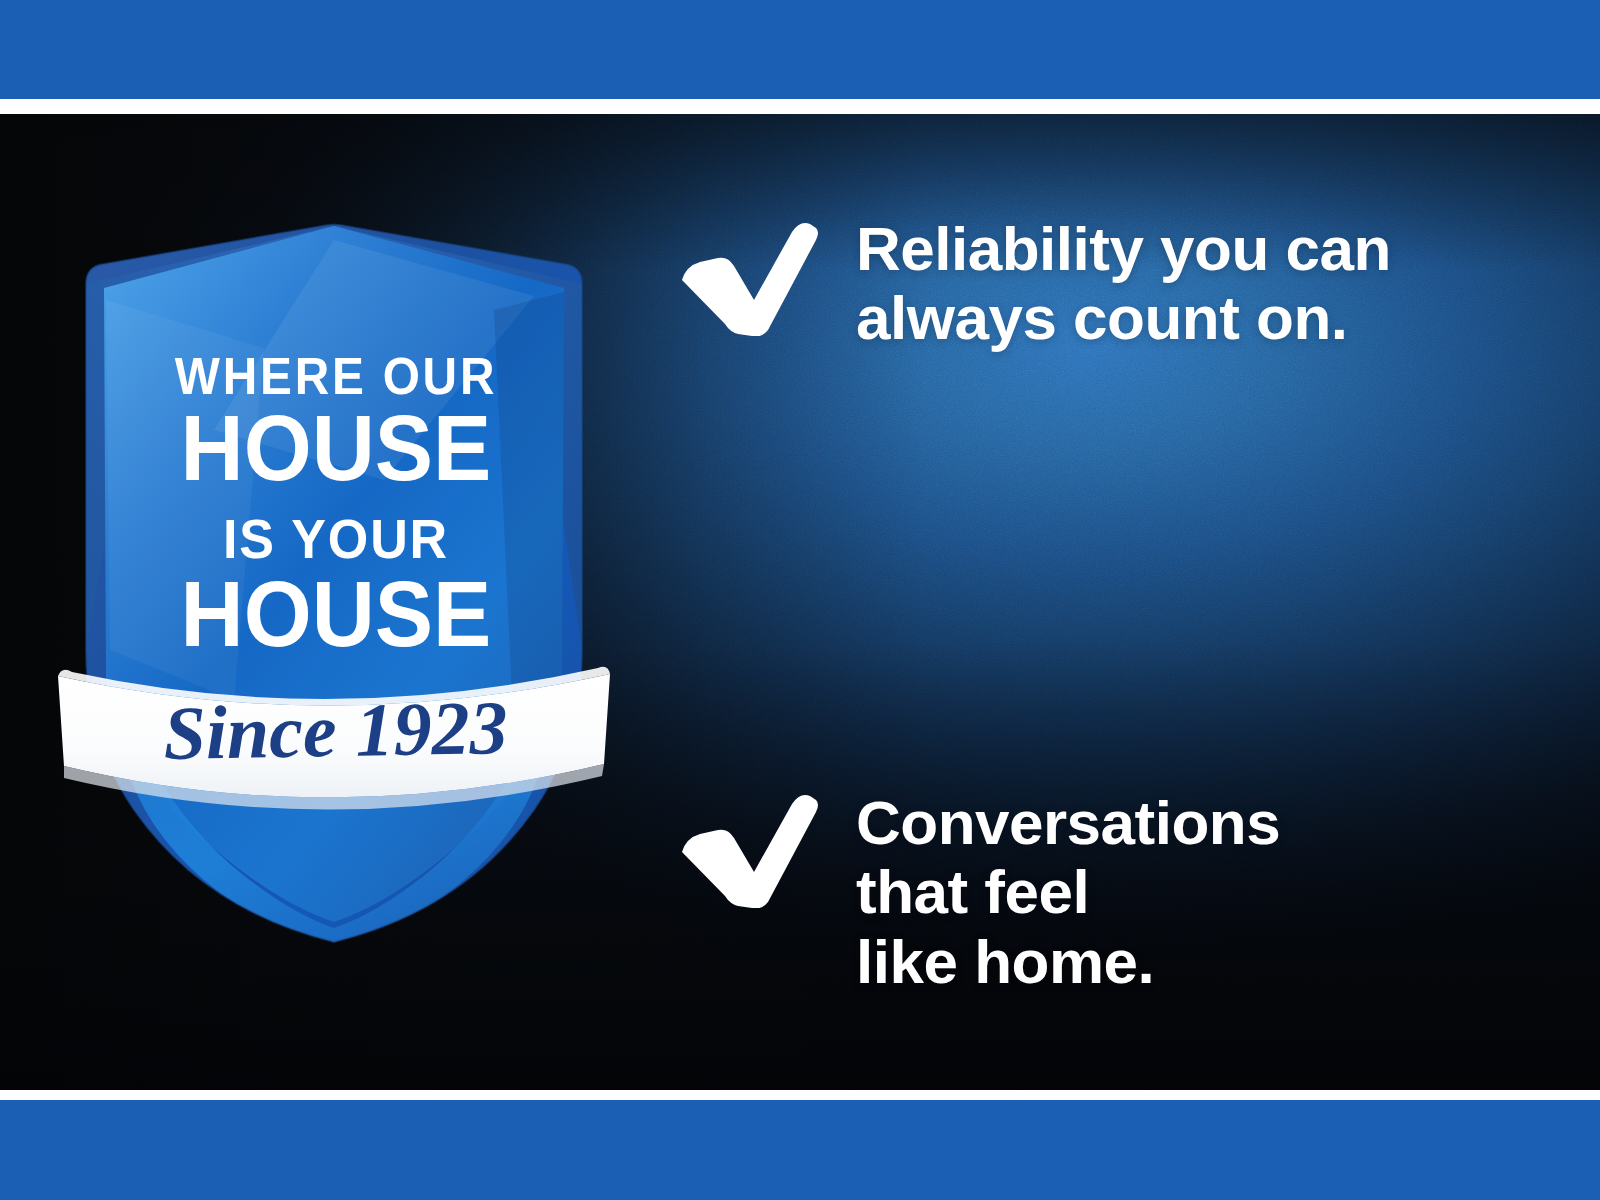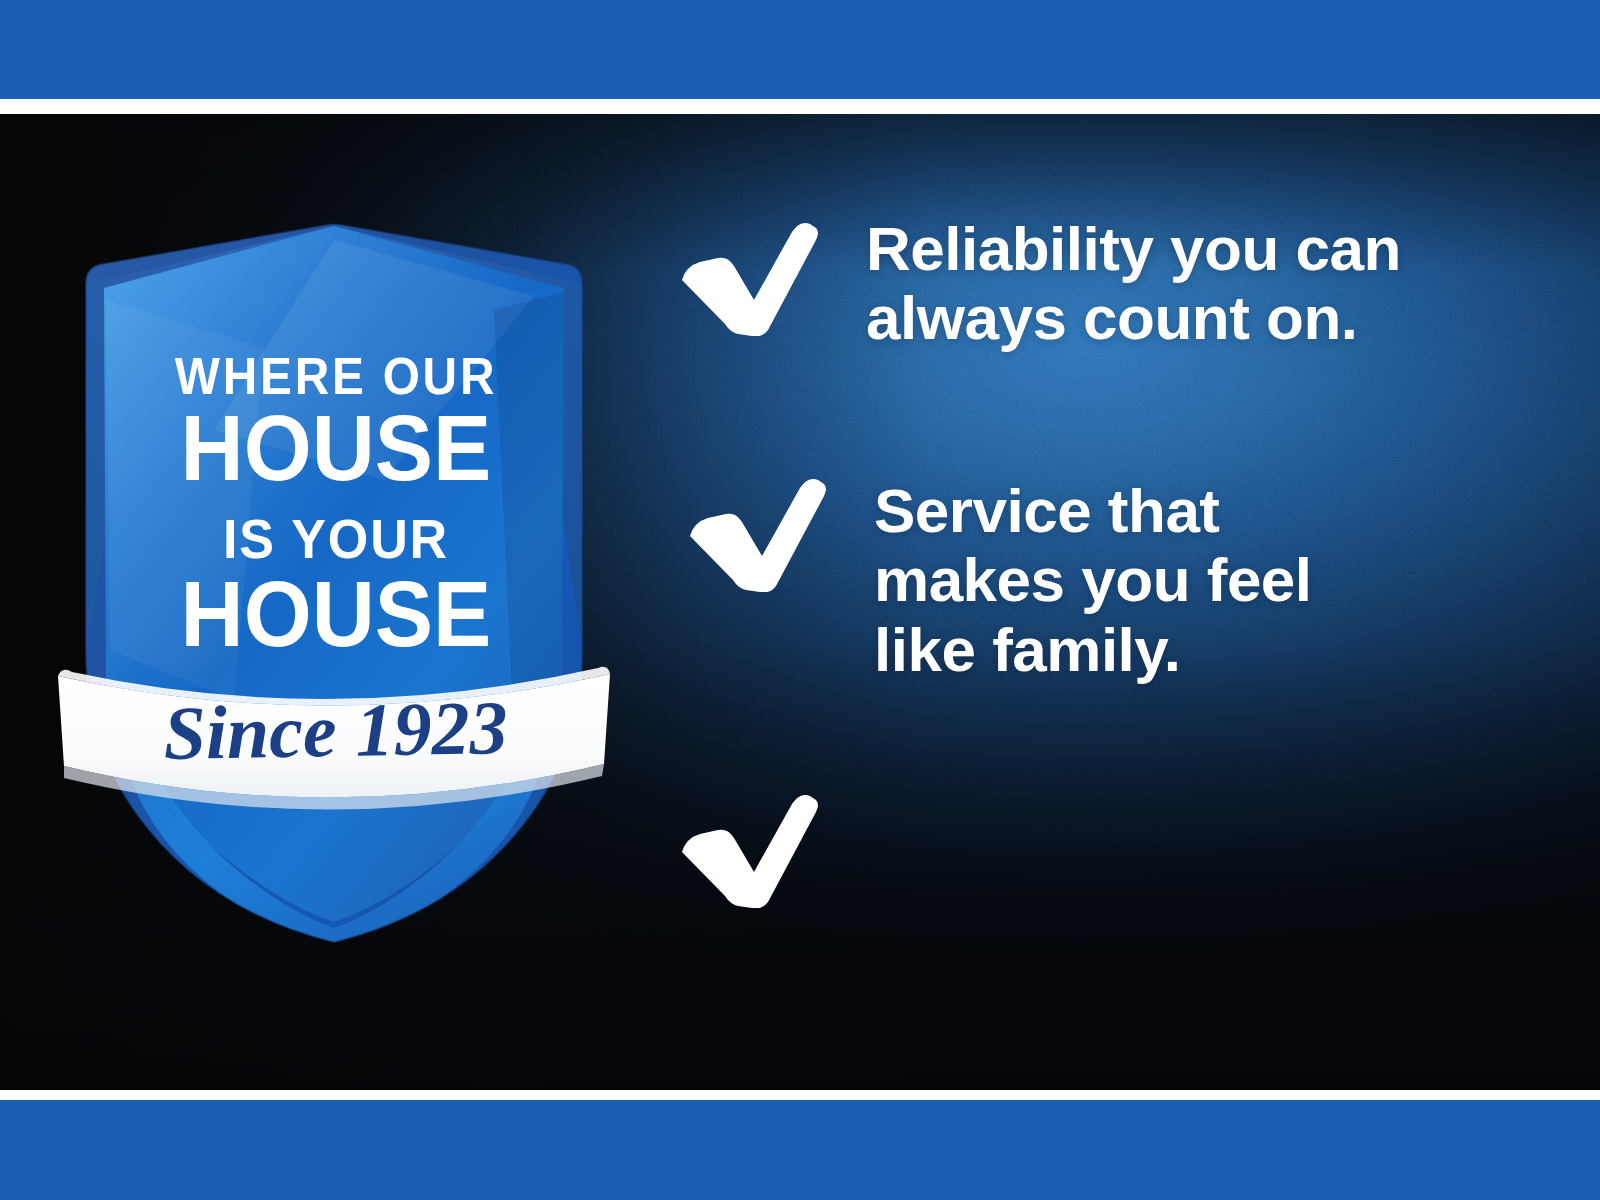--- a/index.html
+++ b/index.html
@@ -92,21 +92,21 @@
   
   .benefits {
     position:absolute;
     left:676px; top:114px;
     width:860px; height:976px;
   }
   .benefit {
     position:absolute;
     display:flex;
     align-items:flex-start;
-    gap:48px;
+    gap:38px;
   }
   .b1 { top:100px;  left:0; }
   .b2 { top:356px;  left:8px; }
   .b3 { top:672px;  left:0; }
 
   .check {
     flex:0 0 auto;
     width:142px; height:118px;
     margin-top:4px;
   }
@@ -241,40 +241,31 @@
         <svg viewBox="0 0 142 118" xmlns="http://www.w3.org/2000/svg">
           <path d="M6,62 Q10,48 24,44 L42,40 Q52,38 58,48 L78,82 L116,14
                    Q124,2 134,6 L140,10 Q144,14 140,22 L92,112
                    Q86,120 76,118 L62,116 Q54,114 49,106 Z" fill="#ffffff"></path>
         </svg>
       </div>
       <div class="benefit-text">Reliability you can
 always count on.</div>
     </div>
 
-    <div class="benefit b2">
-      <div class="check">
-        <svg viewBox="0 0 142 118" xmlns="http://www.w3.org/2000/svg">
-          <path d="M6,62 Q10,48 24,44 L42,40 Q52,38 58,48 L78,82 L116,14
-                   Q124,2 134,6 L140,10 Q144,14 140,22 L92,112
-                   Q86,120 76,118 L62,116 Q54,114 49,106 Z" fill="#ffffff"></path>
-        </svg>
-      </div>
-      <div class="benefit-text">Service that
-makes you feel
-like family.</div>
-    </div>
 
     <div class="benefit b3">
       <div class="check">
         <svg viewBox="0 0 142 118" xmlns="http://www.w3.org/2000/svg">
           <path d="M6,62 Q10,48 24,44 L42,40 Q52,38 58,48 L78,82 L116,14
                    Q124,2 134,6 L140,10 Q144,14 140,22 L92,112
                    Q86,120 76,118 L62,116 Q54,114 49,106 Z" fill="#ffffff"></path>
         </svg>
       </div>
+      <div class="benefit-text">Conversations
+that feel
+like home.</div>
     </div>
 
   </div>
 
   <div class="bar bar-bottom"></div>
 
 </div>
 
 </body></html>

